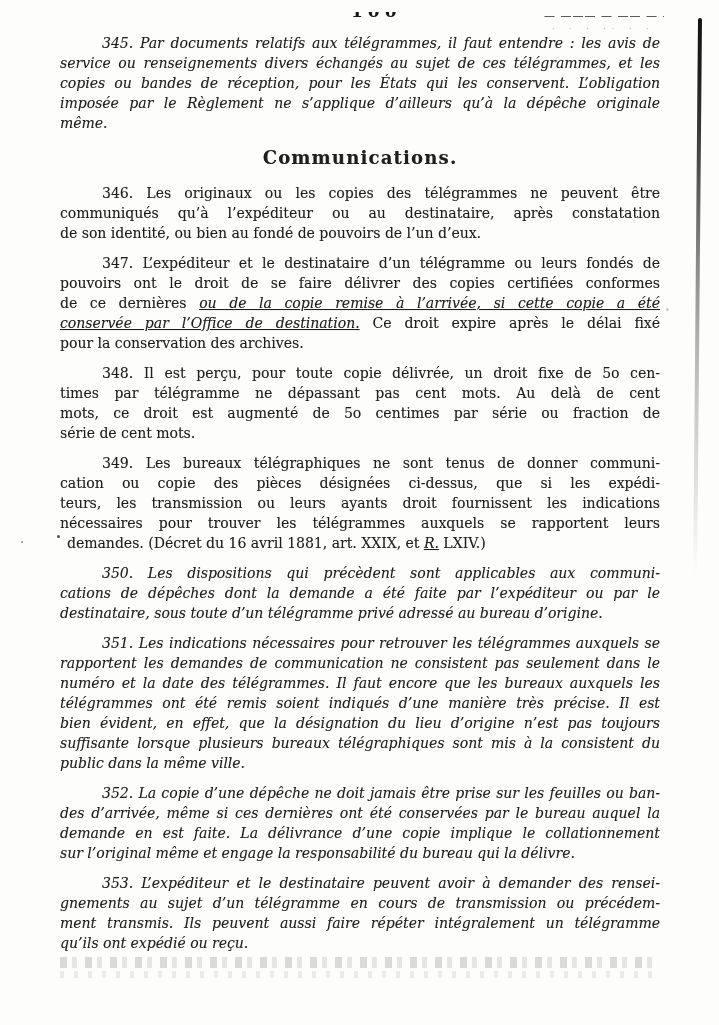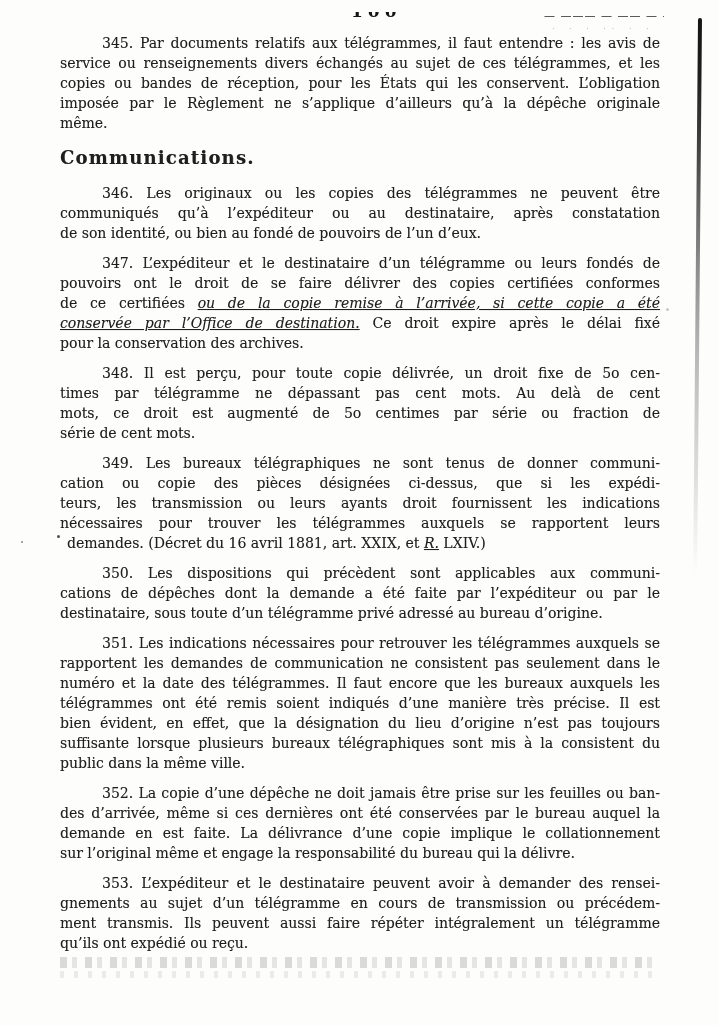--- a/index.html
+++ b/index.html
@@ -26,26 +26,27 @@
   .para .line {
     font-size: 14px;
     line-height: 20px;
     text-align: justify;
     text-align-last: justify;
     text-shadow: 0.2px 0.2px 0 rgba(25,25,25,0.35);
     white-space: normal;
   }
   .para .line.first { padding-left: 42px; }
   .para .line.last  { text-align-last: left; }
-  .para.italic { }
+  .para.italic { font-style: italic; }
   em { font-style: italic; text-decoration: underline; }
 
   .heading {
     font-size: 18px;
     font-weight: bold;
+    text-align: center;
     letter-spacing: 1.2px;
     margin: 14px 0 15px 0;
     text-shadow: 0.3px 0.3px 0 rgba(20,20,20,0.4);
   }
 
   
   .hdr-num {
     position: absolute;
     left: 351px; top: 12px;
     width: 48px; height: 11px;
@@ -145,21 +146,21 @@
       </div>
       <div class="heading">Communications.</div>
       <div class="para">
         <div class="line first"><span>346. Les originaux ou les copies des télégrammes ne peuvent être</span></div>
         <div class="line"><span>communiqués qu’à l’expéditeur ou au destinataire, après constatation</span></div>
         <div class="line last"><span>de son identité, ou bien au fondé de pouvoirs de l’un d’eux.</span></div>
       </div>
       <div class="para">
         <div class="line first"><span>347. L’expéditeur et le destinataire d’un télégramme ou leurs fondés de</span></div>
         <div class="line"><span>pouvoirs ont le droit de se faire délivrer des copies certifiées conformes</span></div>
-        <div class="line"><span>de ce certifiées </span><em>ou de la copie remise à l’arrivée, si cette copie a été</em></div>
+        <div class="line"><span>de ce dernières </span><em>ou de la copie remise à l’arrivée, si cette copie a été</em></div>
         <div class="line"><em>conservée par l’Office de destination.</em><span> Ce droit expire après le délai fixé</span></div>
         <div class="line last"><span>pour la conservation des archives.</span></div>
       </div>
       <div class="para">
         <div class="line first"><span>348. Il est perçu, pour toute copie délivrée, un droit fixe de 5o cen-</span></div>
         <div class="line"><span>times par télégramme ne dépassant pas cent mots. Au delà de cent</span></div>
         <div class="line"><span>mots, ce droit est augmenté de 5o centimes par série ou fraction de</span></div>
         <div class="line last"><span>série de cent mots.</span></div>
       </div>
       <div class="para">

